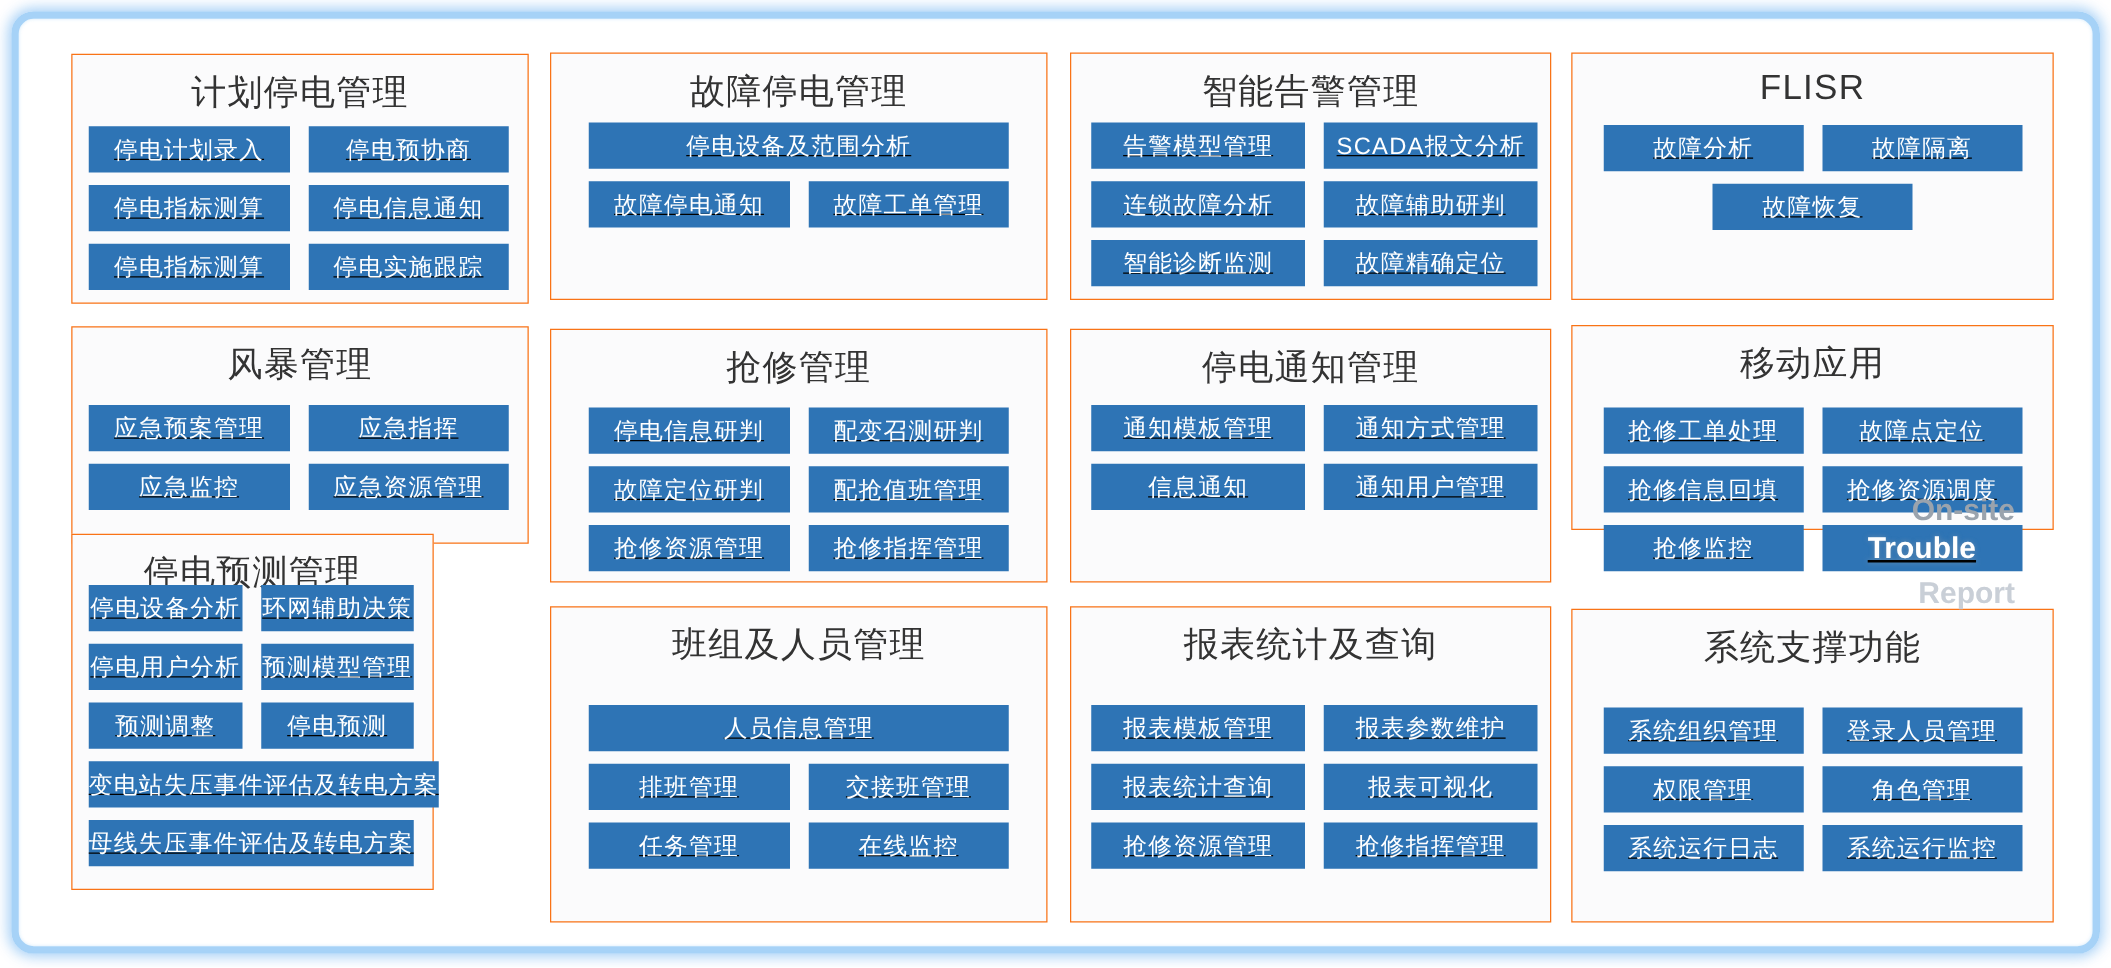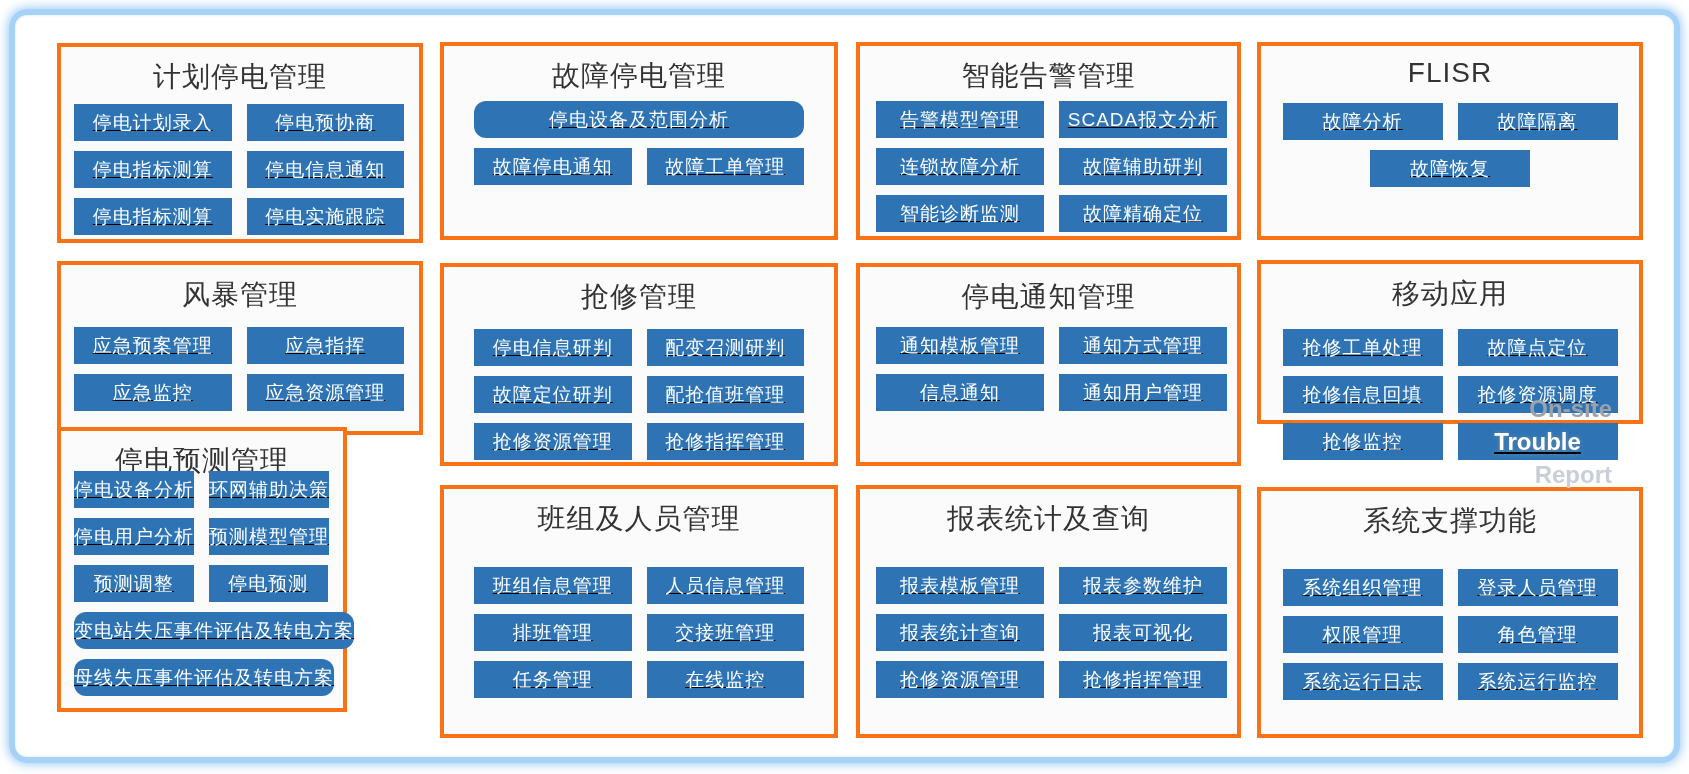--- a/index.html
+++ b/index.html
@@ -6,29 +6,29 @@
   body{font-family:"Liberation Sans","DejaVu Sans",sans-serif;}
   .canvas{position:relative;width:1689px;height:774px;background:#ffffff;overflow:hidden;}
 
   
   .frame{position:absolute;left:9px;top:9px;right:9px;bottom:11px;
     border:6px solid #a6d2f7;border-radius:18px;
     box-shadow:0 0 10px 2px rgba(150,200,245,.85), inset 0 0 3px rgba(190,223,250,.7);
     pointer-events:none;}
 
   
-  .panel{position:absolute;box-sizing:border-box;border:4px solid #f97316;background:#fbfbfc;}
+  .panel{position:absolute;box-sizing:border-box;border:1px solid #f97316;background:#fbfbfc;}
   .panel .title{margin-top:11px;text-align:center;font-size:28px;font-weight:500;color:#333;
     letter-spacing:1px;white-space:nowrap;}
   .panel .btns{position:absolute;left:13px;right:15px;display:flex;flex-direction:column;gap:10px;text-decoration:underline;}
   .row{display:flex;gap:15px;}
   .btn{flex:1 1 0;height:37px;background:#2e74b5;color:#fff;font-size:19px;
     display:flex;align-items:center;justify-content:center;white-space:nowrap;letter-spacing:1px;
     cursor:default;overflow:visible;}
-  .btn.wide{flex:1 1 100%;border-radius:12px;}
+  .btn.wide{flex:1 1 100%;}
   .btn.en{font-size:24px;font-weight:600;letter-spacing:0;
     text-shadow:0 0 4px rgba(150,160,172,.55);}
 
   
   .p-planned-outage{left:57px;top:43px;width:366px;height:200px}
   .p-planned-outage .btns{top:57px}
   .p-storm{left:57px;top:261px;width:366px;height:174px}
   .p-storm .btns{top:62px}
   .p-outage-forecast{left:57px;top:427px;width:290px;height:285px}
   .p-outage-forecast .btns{top:40px}
@@ -209,21 +209,20 @@
           </div>
           <div class="row">
             <div class="btn wide">母线失压事件评估及转电方案</div>
           </div>
         </div>
       </div>
       <div class="panel p-team-personnel">
         <div class="title">班组及人员管理</div>
         <div class="btns">
           <div class="row">
-            <div class="btn">班组信息管理</div>
             <div class="btn">人员信息管理</div>
           </div>
           <div class="row">
             <div class="btn">排班管理</div>
             <div class="btn">交接班管理</div>
           </div>
           <div class="row">
             <div class="btn">任务管理</div>
             <div class="btn">在线监控</div>
           </div>

